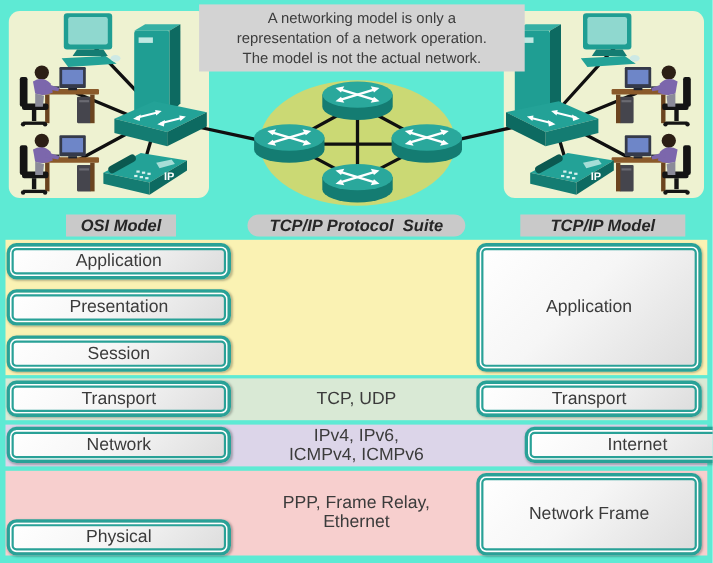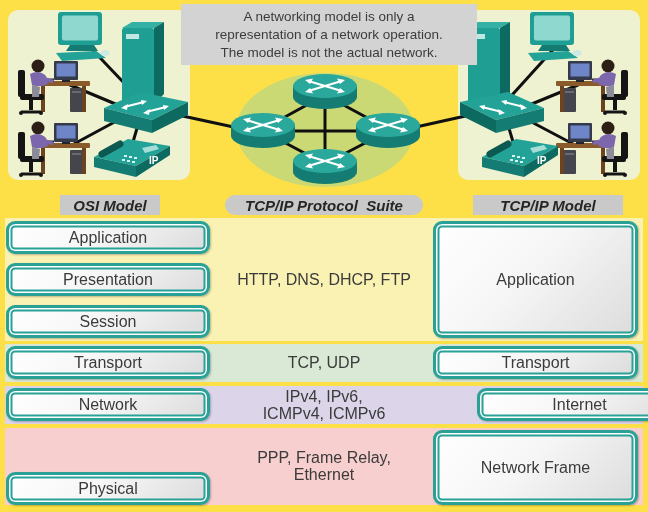--- a/index.html
+++ b/index.html
@@ -1,16 +1,16 @@
 <!DOCTYPE html>
 <html><head>
 <meta charset="utf-8">
 <style>
   html,body{margin:0;padding:0;background:#ffffff;}
-  .app{position:relative;width:648px;height:512px;overflow:hidden;background:#fde047;
+  .app{position:relative;width:648px;height:512px;overflow:hidden;background:#5eead4;
        font-family:"Liberation Sans", sans-serif;}
 
   
   .topology-svg{position:absolute;left:0;top:0;z-index:1;}
   .note-box{position:absolute;left:181px;top:4px;width:296px;height:61px;background:#d3d3d3;
             z-index:3;display:flex;flex-direction:column;align-items:center;justify-content:center;
             font-size:13.5px;line-height:18px;color:#3c3c3c;text-align:center;}
 
   
   .col-header{position:absolute;top:195px;height:20px;background:#c9c9c9;z-index:2;
@@ -214,21 +214,20 @@
   <div class="layer-box osi-4">
     <span>Transport</span>
     </div>
   <div class="layer-box osi-5">
     <span>Network</span>
     </div>
   <div class="layer-box osi-7">
     <span>Physical</span>
     </div>
 
-  <div class="proto proto-app">HTTP, DNS, DHCP, FTP</div>
   <div class="proto proto-trans">TCP, UDP</div>
   <div class="proto proto-int">
     <div>IPv4, IPv6,</div>
     <div>ICMPv4, ICMPv6</div>
   </div>
   <div class="proto proto-acc">
     <div>PPP, Frame Relay,</div>
     <div>Ethernet</div>
   </div>
 

